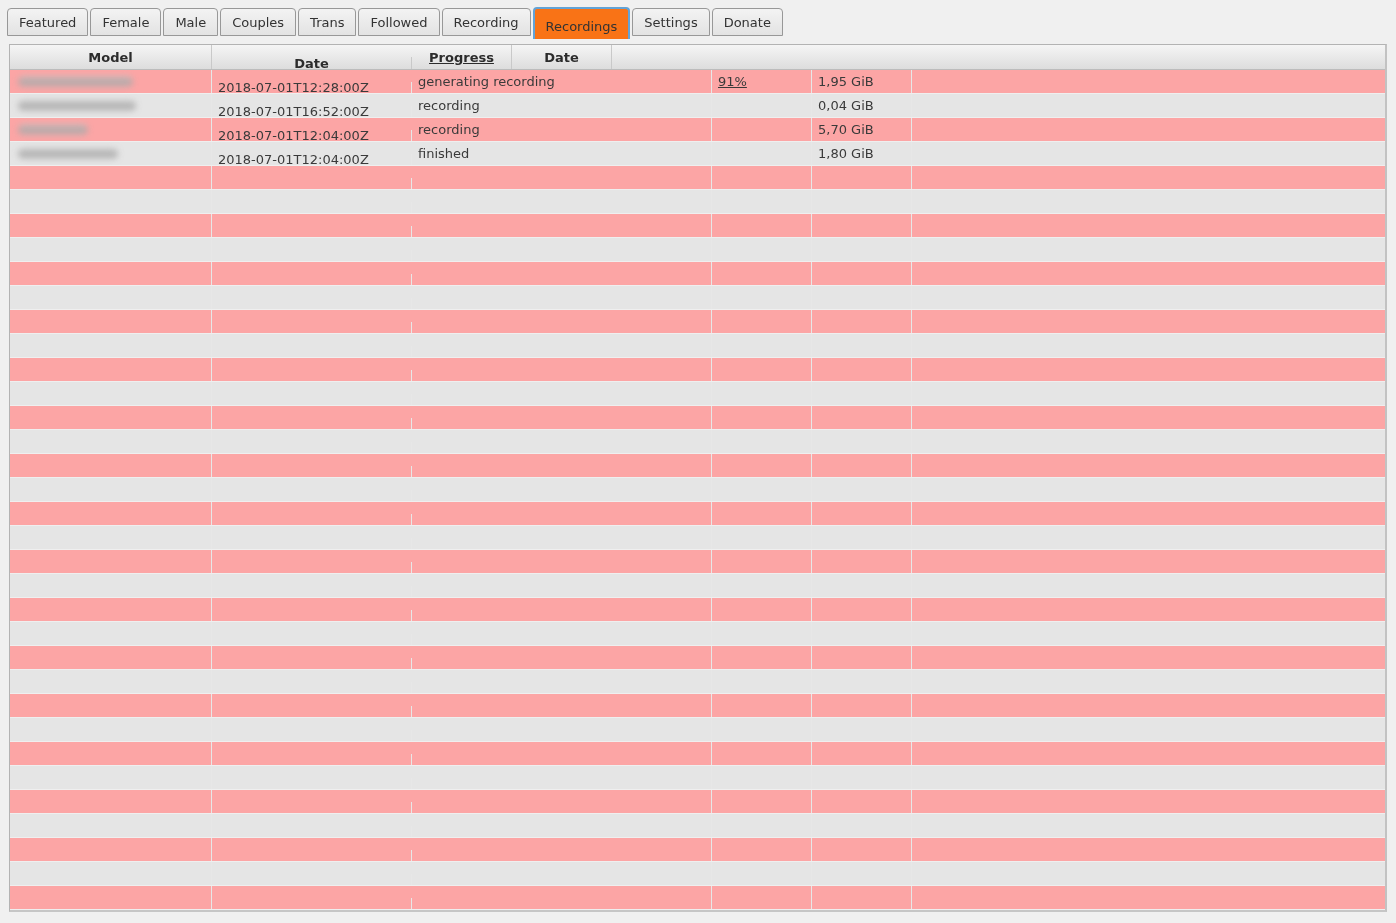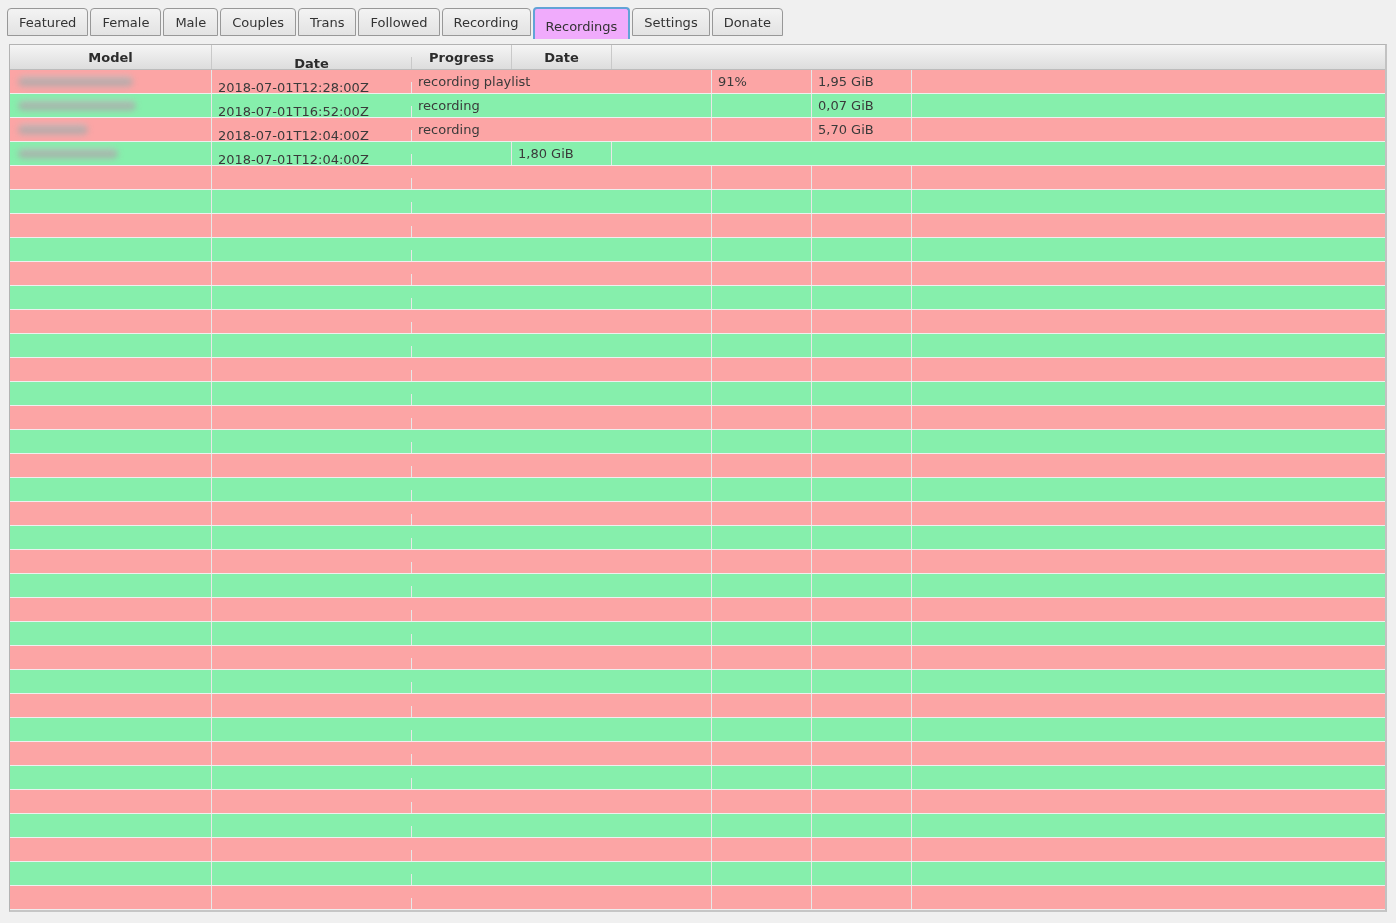--- a/index.html
+++ b/index.html
@@ -36,21 +36,21 @@
     cursor:default;
     white-space:nowrap;
     position:relative;
     z-index:1;
     margin-top:40px;
   }
   .tab.active {
     height:32px;
     margin-bottom:-3px;
     padding-bottom:3px;
-    background:#f0abfc;
+    background:#f97316;
     border:2px solid #62a3d7;
     border-bottom:none;
     z-index:2;
   }
 
   
   .table-wrap {
     position:absolute;
     left:9px; top:44px;
     width:1378px;
@@ -79,36 +79,36 @@
     white-space:nowrap;
   }
   .th.col-filler { border-right:none; }
   .tbody { display:block; }
   .tr {
     display:flex;
     height:24px;
     background:#fca5a5;
     border-bottom:1px solid #efefef;
   }
-  .tr.alt { background:#86efac; }
+  .tr.alt { background:#e5e5e5; }
   .td {
     display:flex;
     align-items:center;
     padding:0 6px;
     border-right:1px solid #e7e7e7;
     overflow:hidden;
     white-space:nowrap;
     color:#3a3a3a;
   }
   .td.col-filler { border-right:none; }
 
   .col-model    { width:202px; }
   .col-date     { width:200px;margin-top:12px; }
   .col-status   { width:300px; }
-  .col-progress { width:100px; }
+  .col-progress { width:100px;text-decoration:underline; }
   .col-size     { width:100px; }
   .col-filler   { flex:1; }
 
   .blur-bar {
     height:11px;
     margin-left:2px;
     border-radius:6px;
     background:linear-gradient(#c9c9c9,#9f9f9f 60%,#bdbdbd);
     filter:blur(3px);
     opacity:0.8;
@@ -137,50 +137,51 @@
       <div class="th col-progress">Progress</div>
       <div class="th col-size">Date</div>
       <div class="th col-filler"></div>
     </div>
   <div class="tbody" id="tbody">
       <div class="tr">
         <div class="td col-model">
           <div class="blur-bar" style="width: 115px;"></div>
         </div>
         <div class="td col-date">2018-07-01T12:28:00Z</div>
-        <div class="td col-status">recording playlist</div>
+        <div class="td col-status">generating recording</div>
         <div class="td col-progress">91%</div>
         <div class="td col-size">1,95 GiB</div>
         <div class="td col-filler"></div>
       </div>
       <div class="tr alt">
         <div class="td col-model">
           <div class="blur-bar" style="width: 118px;"></div>
         </div>
         <div class="td col-date">2018-07-01T16:52:00Z</div>
         <div class="td col-status">recording</div>
         <div class="td col-progress"></div>
-        <div class="td col-size">0,07 GiB</div>
+        <div class="td col-size">0,04 GiB</div>
         <div class="td col-filler"></div>
       </div>
       <div class="tr">
         <div class="td col-model">
           <div class="blur-bar" style="width: 70px;"></div>
         </div>
         <div class="td col-date">2018-07-01T12:04:00Z</div>
         <div class="td col-status">recording</div>
         <div class="td col-progress"></div>
         <div class="td col-size">5,70 GiB</div>
         <div class="td col-filler"></div>
       </div>
       <div class="tr alt">
         <div class="td col-model">
           <div class="blur-bar" style="width: 100px;"></div>
         </div>
         <div class="td col-date">2018-07-01T12:04:00Z</div>
+        <div class="td col-status">finished</div>
         <div class="td col-progress"></div>
         <div class="td col-size">1,80 GiB</div>
         <div class="td col-filler"></div>
       </div>
       <div class="tr">
         <div class="td col-model"></div>
         <div class="td col-date"></div>
         <div class="td col-status"></div>
         <div class="td col-progress"></div>
         <div class="td col-size"></div>

